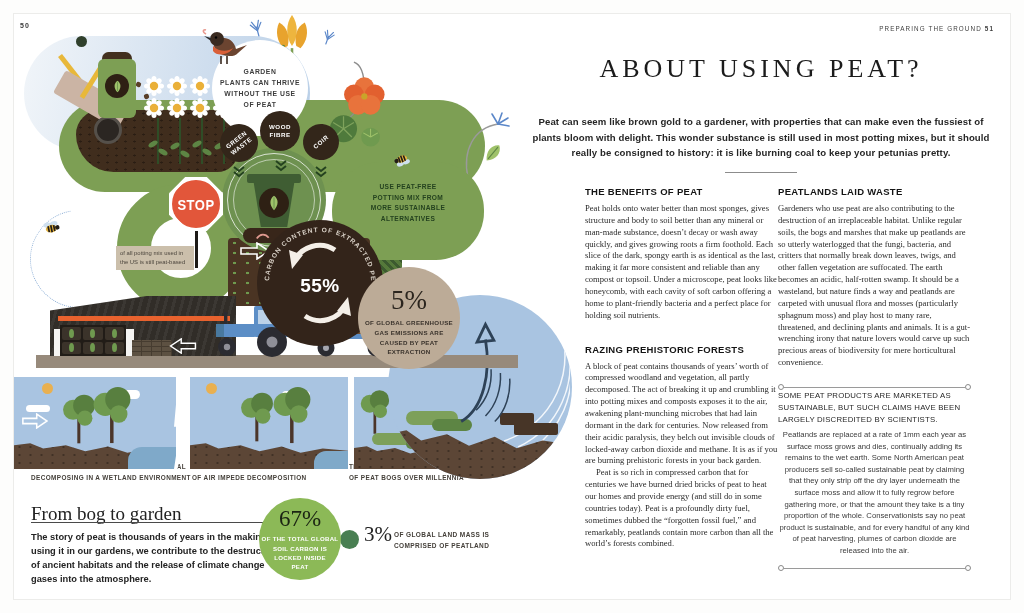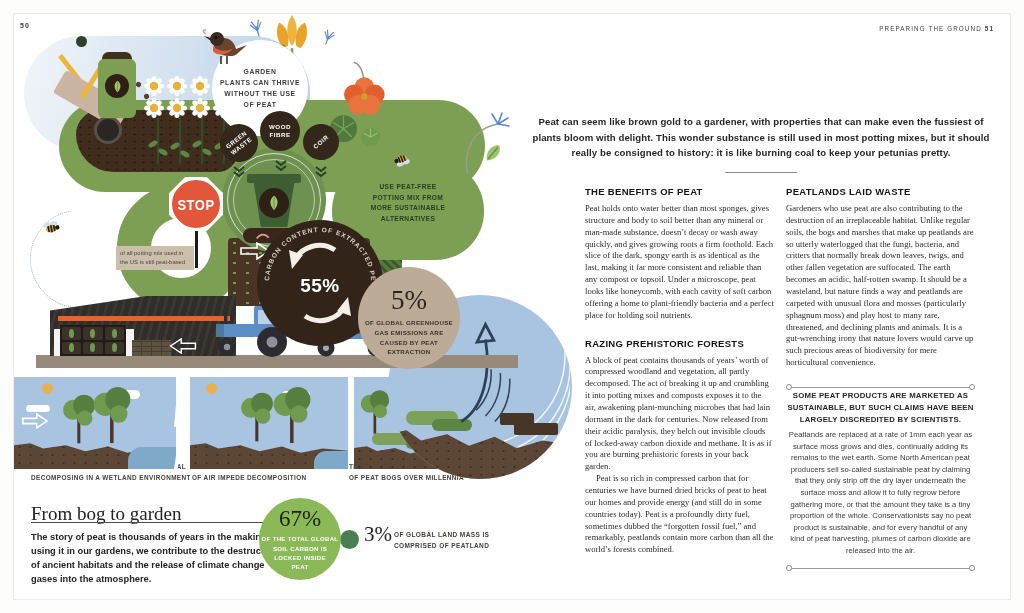--- a/index.html
+++ b/index.html
@@ -67,32 +67,32 @@
   .val3{font-family:"Liberation Serif",serif;font-size:21px;color:#242424;}
   .use-free{font-size:6.6px;font-weight:bold;letter-spacing:.4px;color:#24421f;line-height:1.6;text-align:center;}
   .stoptxt{color:#fff;font-weight:bold;font-size:13px;letter-spacing:.5px;transform:scale(1,1.15);}
   
   .runhead{font-size:6.3px;letter-spacing:1.1px;color:#3f3f3f;}
   .runhead b{margin-left:3px;}
   .title{font-family:"Liberation Serif",serif;font-size:26px;letter-spacing:4px;color:#1b1b1b;
          line-height:1.34;text-align:center;}
   .intro{font-size:9.6px;font-weight:bold;color:#262626;line-height:1.62;text-align:center;letter-spacing:.1px;}
   .midrule{width:72px;border-top:1.5px solid #8c8c8c;}
-  .cols{display:flex;gap:12px;}
+  .cols{display:flex;}
   .col{width:193px;}
   .col h3{font-size:9.5px;font-weight:bold;letter-spacing:.3px;color:#141414;margin:0 0 6px 0;}
   .col p{font-family:"Liberation Serif",serif;font-size:8.6px;line-height:1.38;color:#2a2a2a;margin:0;}
   .col .indent{text-indent:11px;}
-  .sect2{margin-top:16px;}
+  .sect2{margin-top:22px;}
   .susbox{margin-top:15px;}
   .orn{display:flex;align-items:center;}
   .orn .dot{width:4px;height:4px;border:1px solid #8a8a8a;border-radius:50%;background:#fff;}
   .orn .line{flex:1;height:1px;background:#9a9a9a;}
   .sus-head{font-family:"Liberation Serif",serif;font-size:15.5px;color:#1a1a1a;text-align:center;margin:8px 0 6px 0;}
-  .sus-lead{font-size:7.8px;font-weight:bold;letter-spacing:.2px;line-height:1.55;color:#272727;text-align:center;}
+  .sus-lead{font-size:7.8px;font-weight:normal;letter-spacing:.2px;line-height:1.55;color:#272727;}
   .sus-body{font-size:7.7px;line-height:1.5;color:#3b3b3b;text-align:center;margin-top:3px;}
   .susbox .orn.bottom{margin-top:9px;}
 </style>
 </head>
 <body>
 
 <svg width="0" height="0" style="position:absolute">
   <defs>
     <symbol id="daisy" viewBox="0 0 20 20">
       <g fill="#fff">
@@ -500,20 +500,21 @@
     <div class="abs smallcaps preline" style="left:380px;top:516px;font-size:6.5px;line-height:1.65">OF GLOBAL LAND MASS IS
 COMPRISED OF PEATLAND</div>
   </div>
 
   <div class="page page-right">
     <div class="abs runhead" style="right:16px;top:11px">
       <span>PREPARING THE GROUND</span><b>51</b>
     </div>
 
     <div class="abs title" style="left:0;top:38px;width:498px">
+      <div>ABOUT USING PEAT?</div>
     </div>
 
     <div class="abs intro" style="left:12px;top:100px;width:474px">Peat can seem like brown gold to a gardener, with properties that can make even the fussiest of plants bloom with delight. This wonder substance is still used in most potting mixes, but it should really be consigned to history: it is like burning coal to keep your petunias pretty.</div>
     <div class="abs midrule" style="left:213px;top:158px"></div>
 
     <div class="abs cols" style="left:73px;top:172px;width:390px">
       <div class="col">
         <div>
           <h3>THE BENEFITS OF PEAT</h3>
           <p>Peat holds onto water better than most sponges, gives structure and body to soil better than any mineral or man-made substance, doesn’t decay or wash away quickly, and gives growing roots a firm foothold. Each slice of the dark, spongy earth is as identical as the last, making it far more consistent and reliable than any compost or topsoil. Under a microscope, peat looks like honeycomb, with each cavity of soft carbon offering a home to plant-friendly bacteria and a perfect place for holding soil nutrients.</p>

